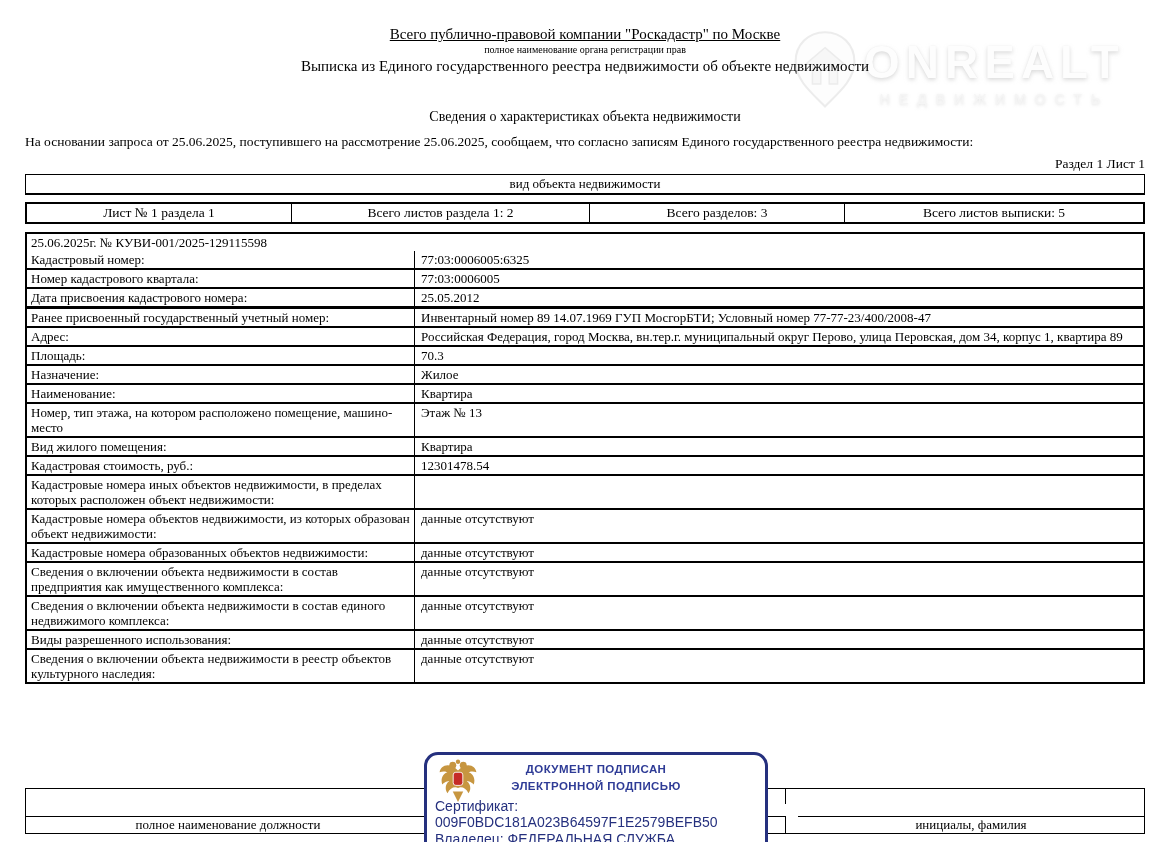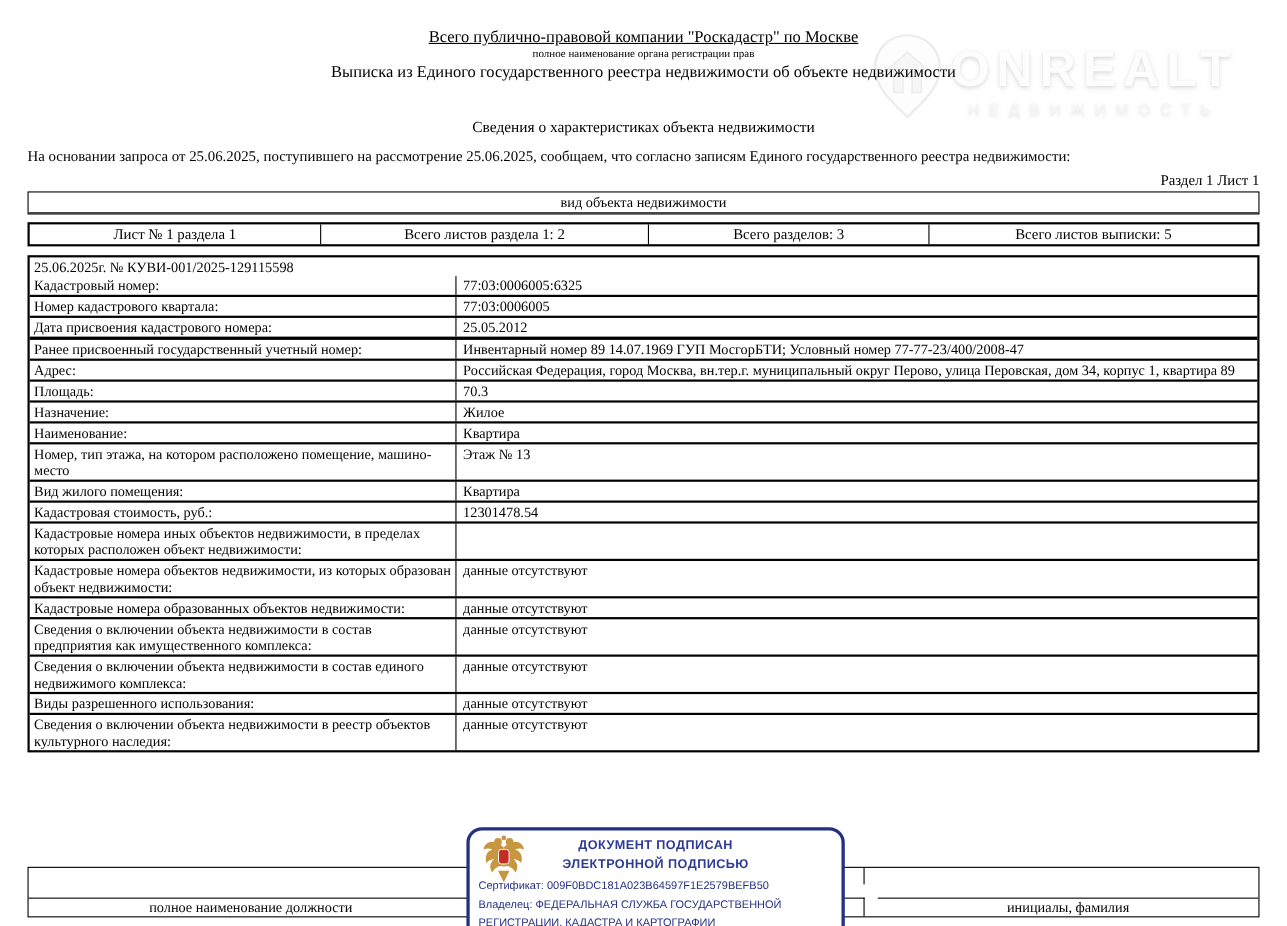--- a/index.html
+++ b/index.html
@@ -52,21 +52,21 @@
   .sig .r2{border-top:1px solid #000;text-align:center;font-size:13px;line-height:16px;}
   
   .stamp{
     position:absolute;left:424px;top:752px;width:322px;height:96px;background:#fff;
     border:3px solid #25307e;border-radius:14px;z-index:5;
     font-family:"Liberation Sans",sans-serif;padding:4px 8px 0 8px;box-sizing:content-box;
   }
   .stamp-eagle{position:absolute;left:10px;top:3px;}
   .stamp-title{color:#2e3b96;font-weight:bold;font-size:11.5px;letter-spacing:.4px;text-align:center;line-height:17px;}
   .stamp-title.first{margin-top:2px;}
-  .stamp-line{color:#25307e;font-size:10px;line-height:16px;text-align:left;margin-top:1px;}
+  .stamp-line{color:#25307e;font-size:14px;line-height:16px;text-align:left;margin-top:1px;}
   .stamp-line.cert{margin-top:3px;}
 </style>
 </head>
 <body>
 
 <div class="page">
 
   <div class="watermark">
     <span>
       <svg viewBox="0 0 100 120" width="70" height="84">

